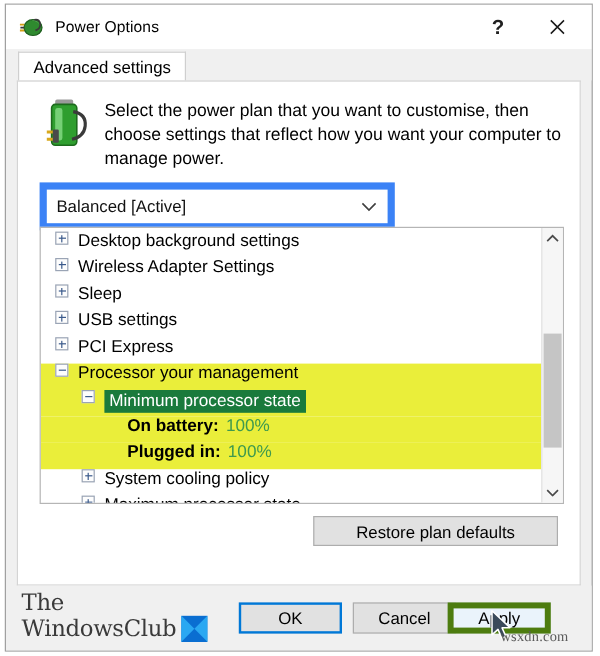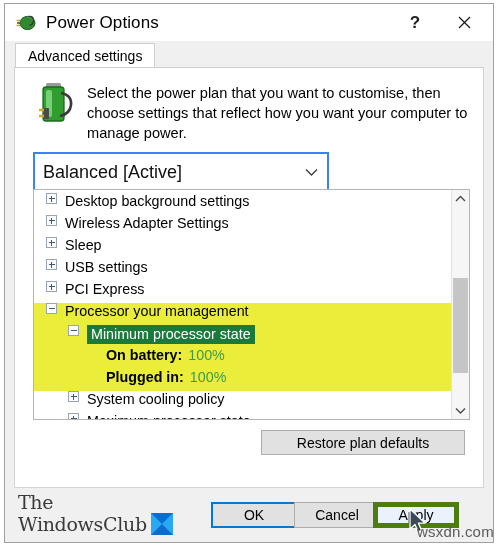--- a/index.html
+++ b/index.html
@@ -39,21 +39,21 @@
     position: relative;
   }
   #title-icon {
     width: 22px;
     height: 22px;
     margin-left: 10px;
     margin-right: 9px;
     flex: 0 0 auto;
   }
   #title-text {
-    font-size: 17px;
+    font-size: 13px;
     color: #000000;
     letter-spacing: 0.1px;
   }
   .caption-btn {
     position: absolute;
     top: 0;
     height: 37px;
     width: 42px;
     display: flex;
     align-items: center;
@@ -121,26 +121,26 @@
   }
 
   
   #plan-combo {
     position: absolute;
     left: 18px;
     top: 84px;
     width: 296px;
     height: 40px;
     background: #ffffff;
-    border: 2px solid #3b82f6;
+    border: 6px solid #3b82f6;
     box-sizing: border-box;
     display: flex;
     align-items: center;
     padding: 0 8px;
-    font-size: 18px;
+    font-size: 14px;
     color: #111;
   }
   #plan-combo-value { flex: 1 1 auto; }
   #plan-combo-arrow {
     width: 16px; height: 16px; flex: 0 0 auto;
     display: flex; align-items: center; justify-content: center;
   }
 
   
   #tree-outer {
@@ -288,21 +288,21 @@
     width: 86px;
     background: #e1e1e1;
     border: 1px solid #adadad;
     box-sizing: border-box;
     display: flex;
     align-items: center;
     justify-content: center;
     font-size: 14px;
     color: #000;
   }
-  #ok-btn { left: 206px; border: 2px solid #0078d7; background: #e1e1e1; }
+  #ok-btn { left: 194px; border: 2px solid #0078d7; background: #e1e1e1; }
   #cancel-btn { left: 289px; }
   #apply-btn {
     left: 368px;
     border: 5px solid #4d7c0f;
     background: #eaf3fb;
   }
 
   
   #cursor {
     position: absolute;
@@ -310,23 +310,23 @@
     top: 508px;
     width: 20px;
     height: 28px;
     pointer-events: none;
   }
   
   #watermark {
     position: absolute;
     left: 417px;
     top: 523px;
-    font-size: 15px;
+    font-size: 12px;
     color: #5b5b5b;
-    font-family: Liberation Sans, sans-serif;
+    font-family: Liberation Serif, serif;
     letter-spacing: 0.2px;
     white-space: nowrap;
   }
 </style>
 </head>
 <body>
 
 <div id="window">
 
   <div id="titlebar">

